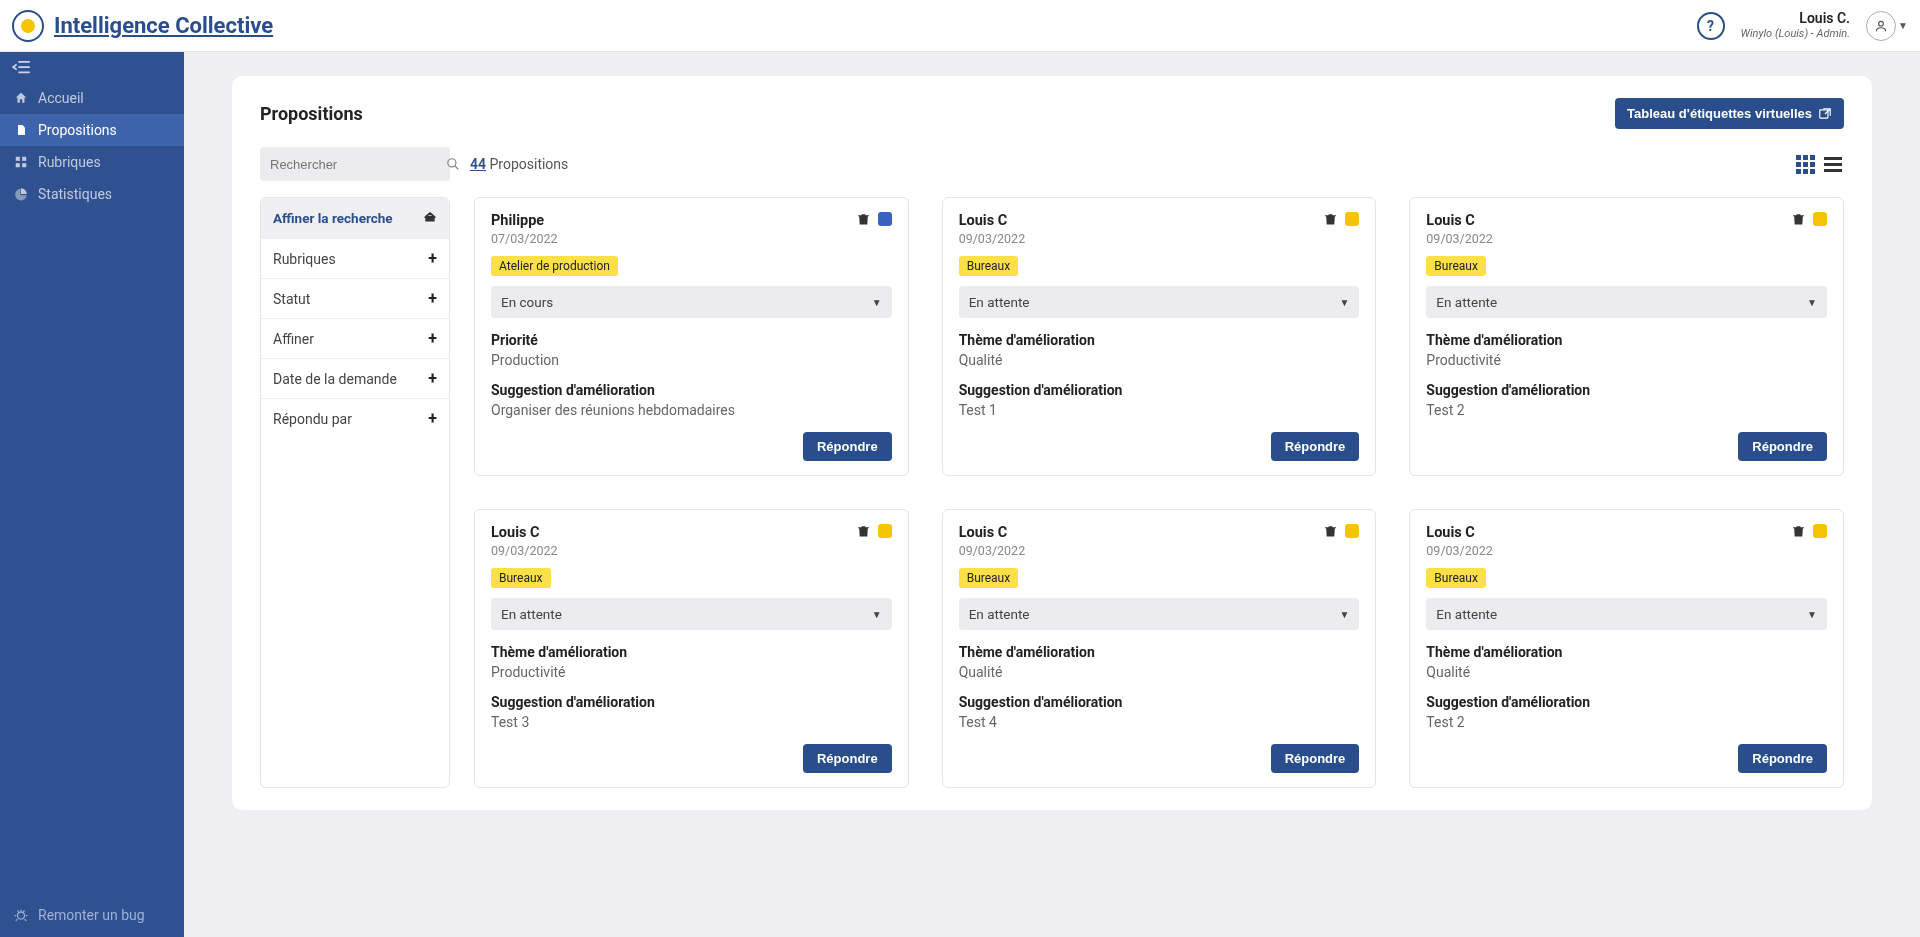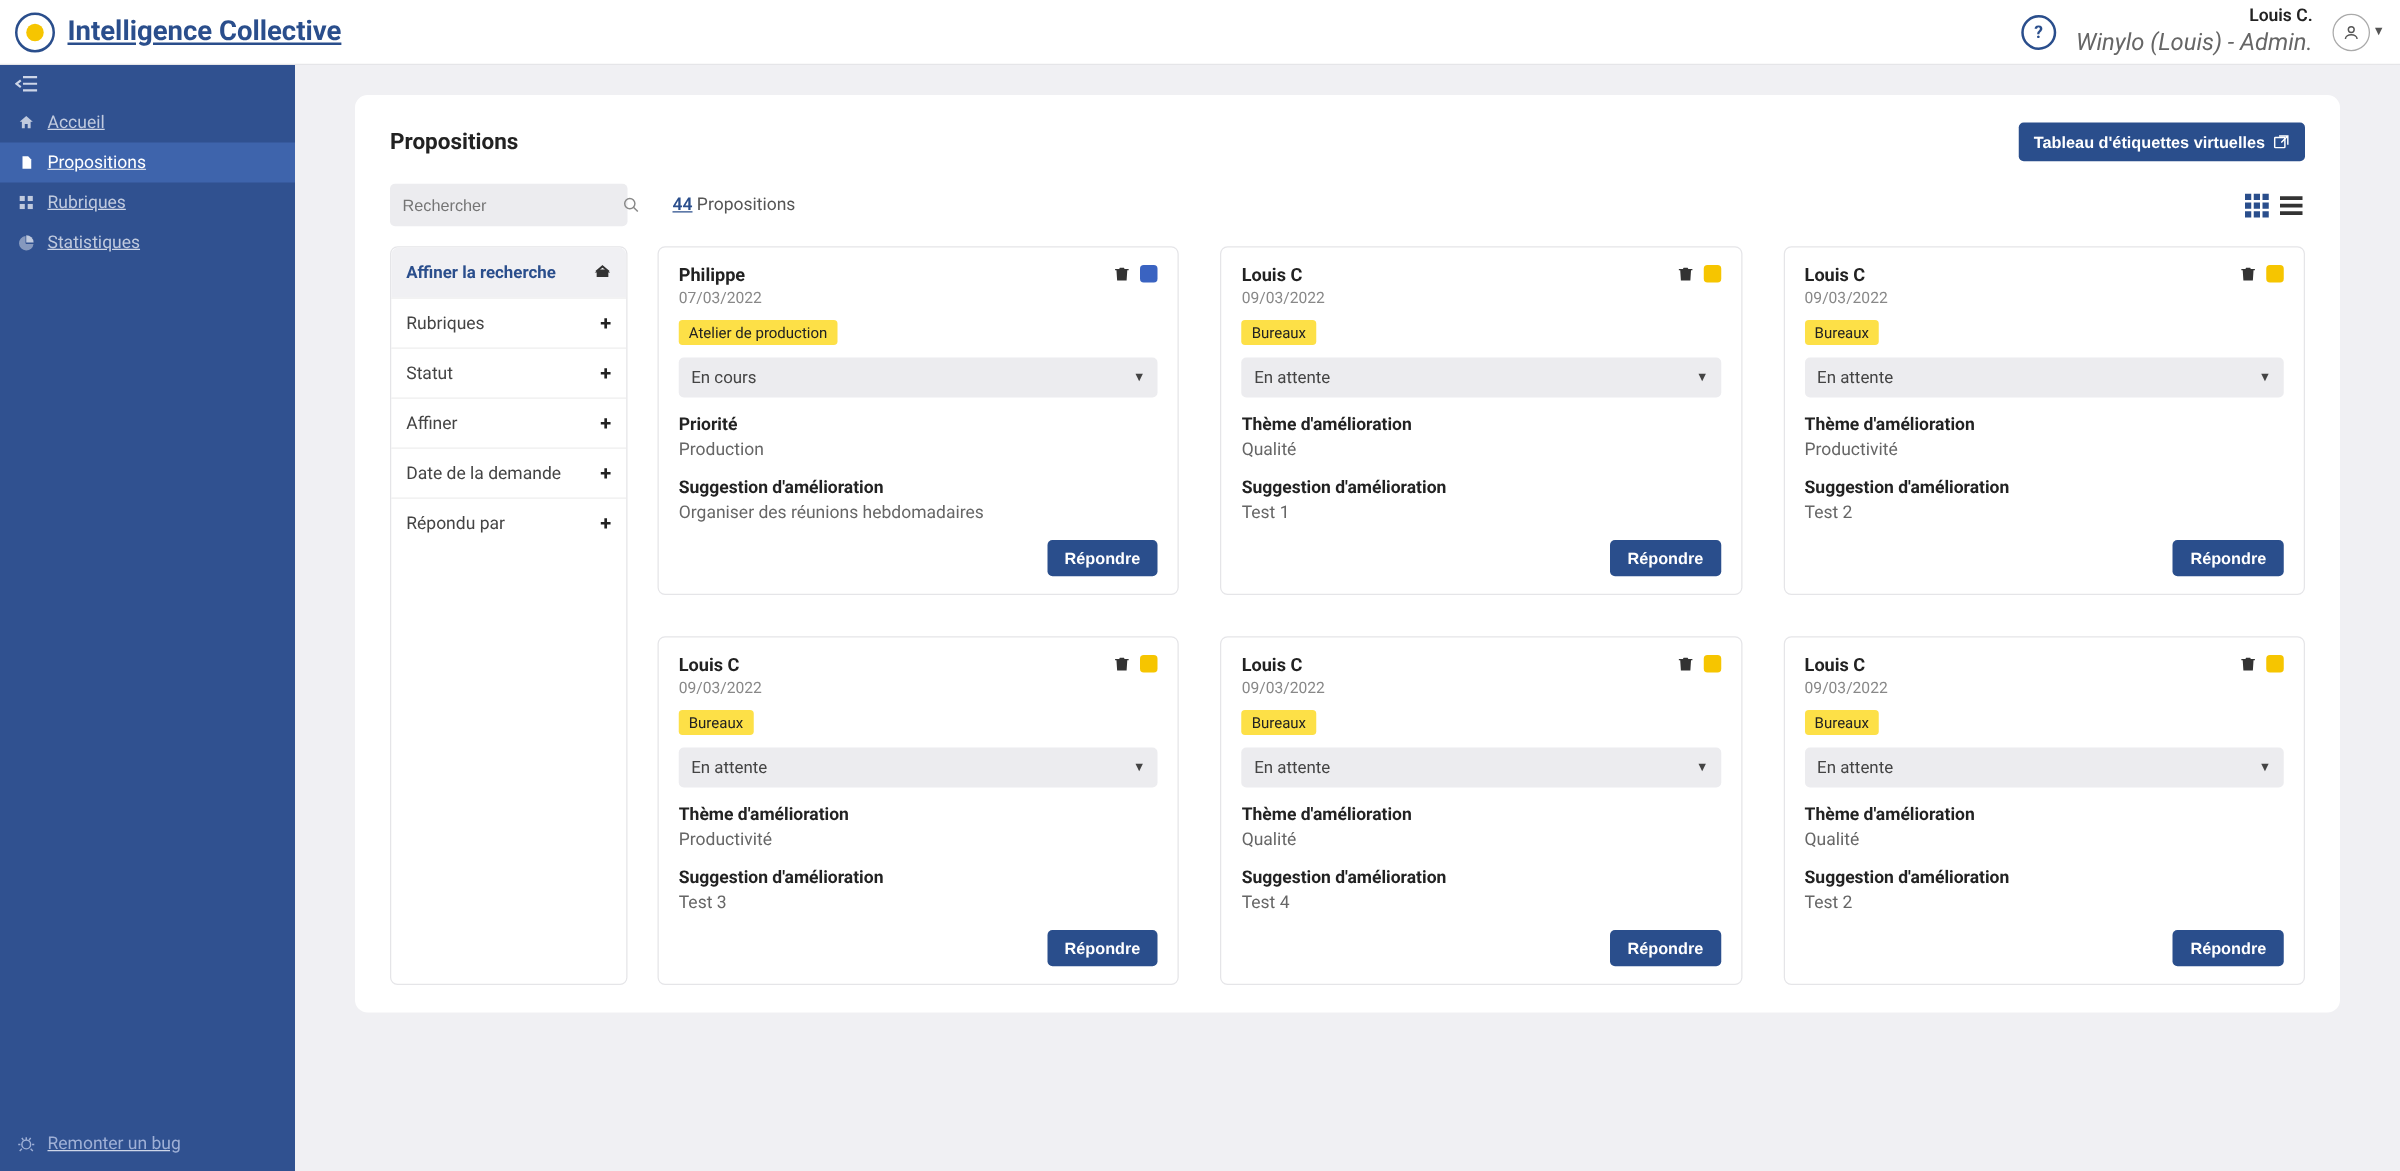--- a/index.html
+++ b/index.html
@@ -8,47 +8,47 @@
   
   .topbar { background: #fff; height: 52px; display: flex; align-items: center; justify-content: space-between; padding: 0 12px; border-bottom: 1px solid #e5e5e8; }
   .brand { display: flex; align-items: center; gap: 10px; }
   .brand-logo { width: 32px; height: 32px; border-radius: 50%; border: 2px solid #2a4e8c; position: relative; display:flex; align-items:center; justify-content:center;}
   .brand-logo::before { content:""; width:14px; height:14px; background:#f6c500; border-radius:50%; display:block;}
   .brand-title { font-size: 22px; font-weight: 700; color: #2a4e8c; text-decoration: underline; }
   .top-right { display: flex; align-items: center; gap: 16px; }
   .help-btn { width: 28px; height: 28px; border: 2px solid #2a4e8c; border-radius: 50%; color: #2a4e8c; display: flex; align-items: center; justify-content: center; font-weight: 700; cursor: pointer; }
   .userblock { text-align: right; line-height: 1.25; }
   .user-name { font-weight: 600; color: #222; }
-  .user-sub { font-style: italic; color: #666; font-size: 19px; }
+  .user-sub { font-style: italic; color: #666; font-size: 11px; }
   .avatar-btn { width: 30px; height: 30px; border: 1px solid #aaa; border-radius: 50%; display: flex; align-items: center; justify-content: center; cursor: pointer; position: relative;}
   .avatar-caret { font-size: 10px; margin-left: 2px; color:#555;}
   .avatar-wrap { display:flex; align-items:center; }
   
   
   .layout { display: flex; height: calc(100vh - 52px); }
-  .sidebar { width: 236px; background: #305190; color: #cdd6e8; display: flex; flex-direction: column; position: relative; text-decoration: underline; }
+  .sidebar { width: 184px; background: #305190; color: #cdd6e8; display: flex; flex-direction: column; position: relative; }
   .sidebar-collapse { text-align: right; padding: 8px 12px; font-size: 18px; cursor: pointer; color:#cdd6e8;}
   .nav { list-style: none; }
   .nav li { padding: 8px 14px; display: flex; align-items: center; gap: 10px; cursor: pointer; color:#c0cade; font-size:14px;}
   .nav li.active { background: #3e64ac; color: #fff; position: relative;}
   .nav li.active::after{ content:""; position:absolute; right:-10px; top:50%; transform:translateY(-50%); border:10px solid transparent; border-left-color:#3e64ac; display:none;}
   
   .nav li.active::before { content:""; position:absolute; right:-9px; top:50%; transform:translateY(-50%); width:0;height:0;border-top:9px solid transparent;border-bottom:9px solid transparent;border-right:9px solid #f0f0f3;}
   .nav-icon { width: 14px; display: inline-flex; justify-content:center;}
   .sidebar-footer { margin-top: auto; padding: 14px; display: flex; align-items: center; gap: 10px; color:#9fb0d6; cursor:pointer;}
   
   .content { flex: 1; overflow: auto; padding: 24px 48px 40px; }
   .panel { background: #fff; border-radius: 10px; padding: 22px 28px; }
   .panel-head { display: flex; justify-content: space-between; align-items: center; margin-bottom: 18px;}
   .panel-title { font-size: 18px; font-weight: 700; color: #222; }
   .btn-primary { background: #2a4e8c; color:#fff; border:none; border-radius:4px; padding:8px 12px; font-weight:600; font-size:13px; display:inline-flex; align-items:center; gap:6px; cursor:pointer;}
   .btn-primary.small{ padding:7px 14px;}
   
   .toolbar { display:flex; align-items:center; justify-content:space-between; margin-bottom:16px;}
-  .toolbar-left { display:flex; align-items:center; gap:36px;}
+  .toolbar-left { display:flex; align-items:center; gap:20px;}
   .searchbox { background:#ececef; border-radius:4px; width:190px; display:flex; align-items:center; padding:0 10px; height:34px;}
   .searchbox input { flex:1; border:none; background:transparent; outline:none; font-size:13px; color:#555;}
   .search-icon{ color:#888; font-size:14px;}
   .count-line{ font-size:14px; color:#555;}
   .count-num{ color:#2a4e8c; font-weight:600; text-decoration: underline;}
   .view-toggle{ display:flex; gap:6px;}
   .vt-btn{ width:22px;height:22px;display:flex;align-items:center;justify-content:center;cursor:pointer; color:#333;}
   .vt-btn.active{ color:#2a4e8c;}
   .grid-glyph{ display:grid; grid-template-columns:repeat(3,5px); grid-template-rows:repeat(3,5px); gap:2px;}
   .grid-glyph span{ background:currentColor;}

